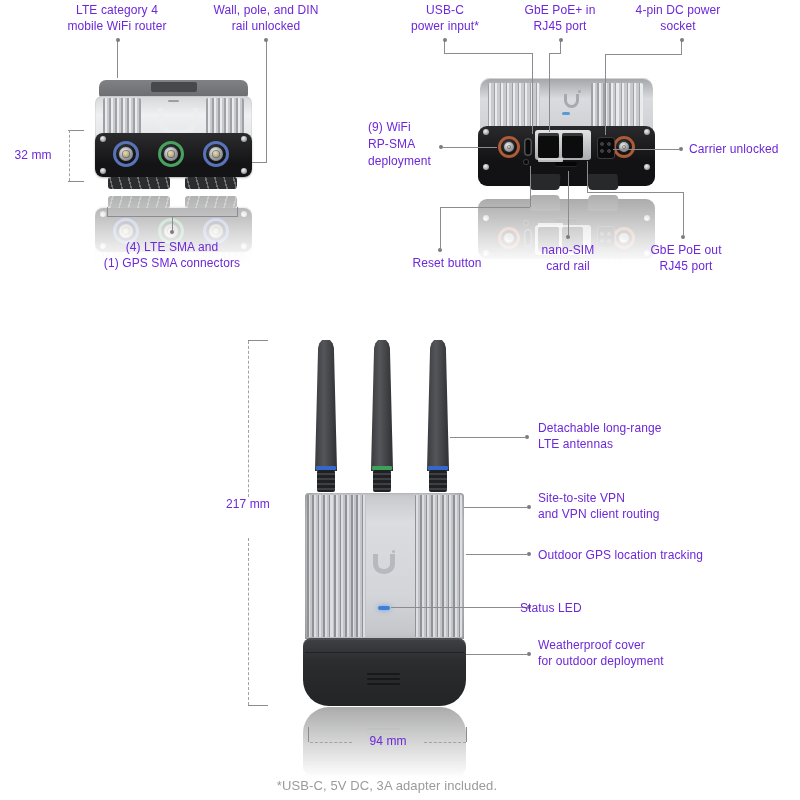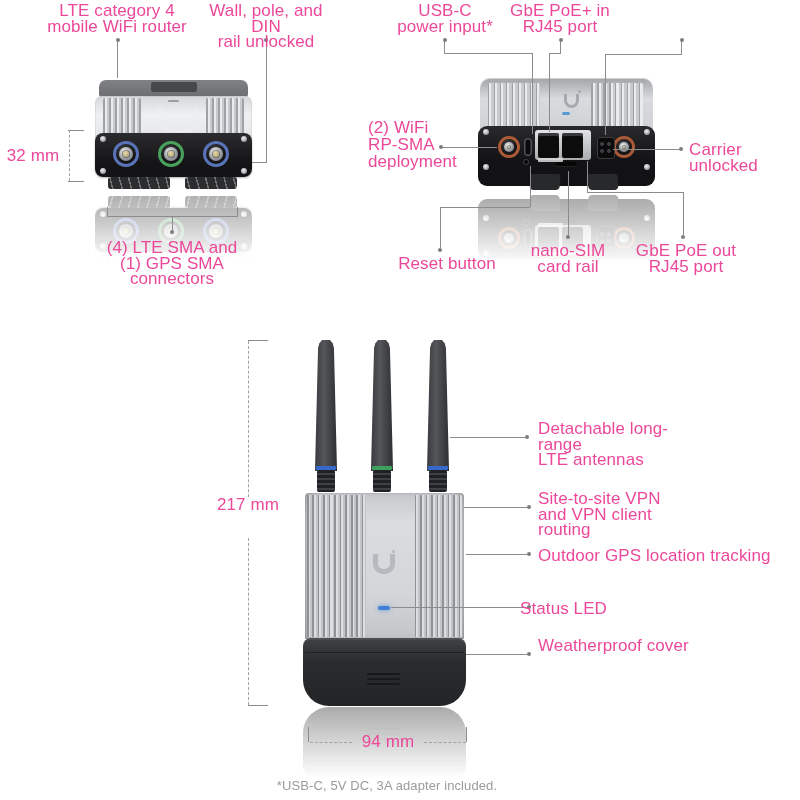--- a/index.html
+++ b/index.html
@@ -1,20 +1,20 @@
 <!DOCTYPE html>
 <html><head>
 <meta charset="utf-8">
 <style>
   html,body{margin:0;padding:0;background:#fff;}
   body{font-family:"Liberation Sans", sans-serif;}
   .stage{position:relative;width:800px;height:800px;background:#ffffff;overflow:hidden;}
 
   
-  .lbl{position:absolute;font-size:17px;line-height:15.5px;letter-spacing:.1px;color:#ec4899;z-index:5;}
+  .lbl{position:absolute;font-size:12px;line-height:15.5px;letter-spacing:.1px;color:#6d28d9;z-index:5;}
   .lbl span{display:block;}
   .c{text-align:center;}
   .muted{color:#9b9b9e;font-size:13px;}
 
   
   .hl,.vl{position:absolute;background:#8b8b90;z-index:3;}
   .hl{height:1px;}
   .vl{width:1px;}
   .dhv{position:absolute;width:0;border-left:1px dashed #a2a2a6;z-index:3;}
   .dhh{position:absolute;height:0;border-top:1px dashed #a2a2a6;z-index:3;}
@@ -259,22 +259,26 @@
   </div>
 
   <div class="lbl c" style="left:393px;top:3px;width:104px">
     <span>USB-C</span>
     <span>power input*</span>
   </div>
   <div class="lbl c" style="left:508px;top:3px;width:104px">
     <span>GbE PoE+ in</span>
     <span>RJ45 port</span>
   </div>
+  <div class="lbl c" style="left:626px;top:3px;width:104px">
+    <span>4-pin DC power</span>
+    <span>socket</span>
+  </div>
   <div class="lbl" style="left:368px;top:119px;width:80px;line-height:17px">
-    <span>(2) WiFi</span>
+    <span>(9) WiFi</span>
     <span>RP-SMA</span>
     <span>deployment</span>
   </div>
   <div class="lbl" style="left:689px;top:142px;width:120px">Carrier unlocked</div>
   <div class="lbl c" style="left:397px;top:256px;width:100px">Reset button</div>
   <div class="lbl c" style="left:518px;top:243px;width:100px">
     <span>nano-SIM</span>
     <span>card rail</span>
   </div>
   <div class="lbl c" style="left:624px;top:243px;width:124px">
@@ -288,18 +292,19 @@
     <span>and VPN client routing</span>
   </div>
   <div class="lbl" style="left:538px;top:421px;width:150px">
     <span>Detachable long-range</span>
     <span>LTE antennas</span>
   </div>
   <div class="lbl" style="left:538px;top:548px;width:240px">Outdoor GPS location tracking</div>
   <div class="lbl" style="left:520px;top:601px;width:110px">Status LED</div>
   <div class="lbl" style="left:538px;top:638px;width:175px">
     <span>Weatherproof cover</span>
+    <span>for outdoor deployment</span>
   </div>
   <div class="lbl c" style="left:348px;top:734px;width:80px">94 mm</div>
 
   <div class="lbl c muted" style="left:237px;top:778px;width:300px">*USB-C, 5V DC, 3A adapter included.</div>
 
 </div>
 
 </body></html>

